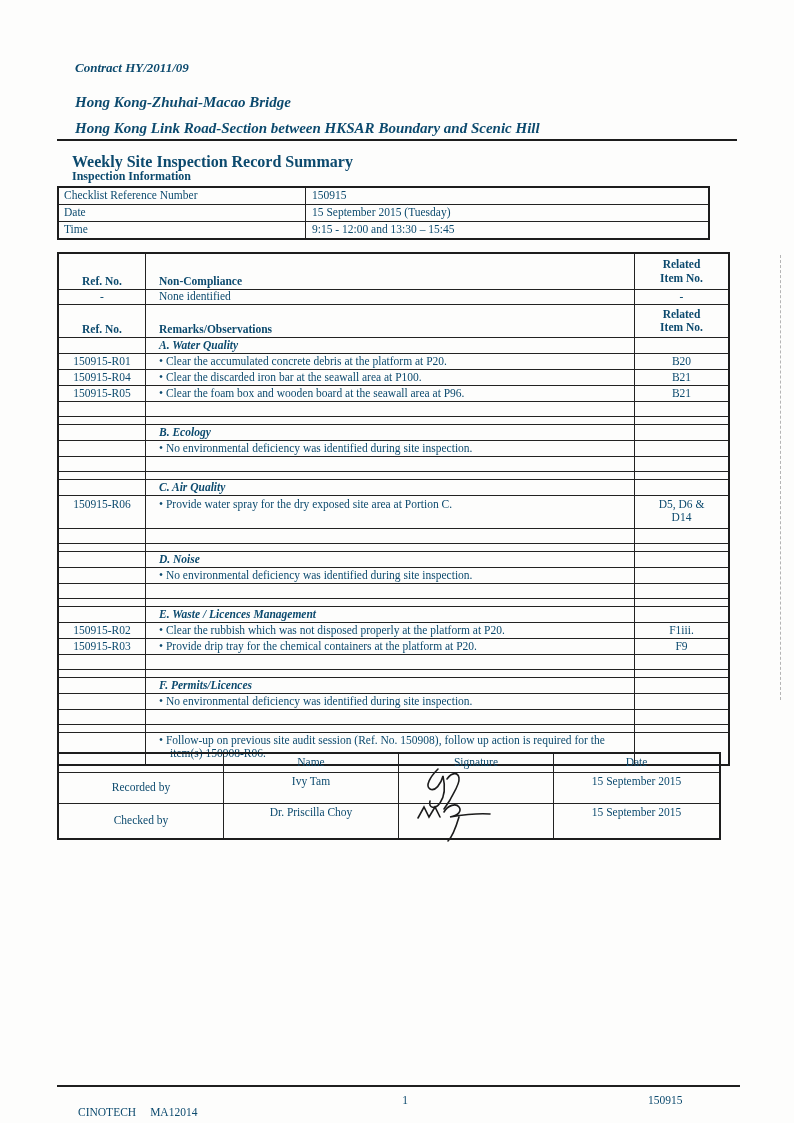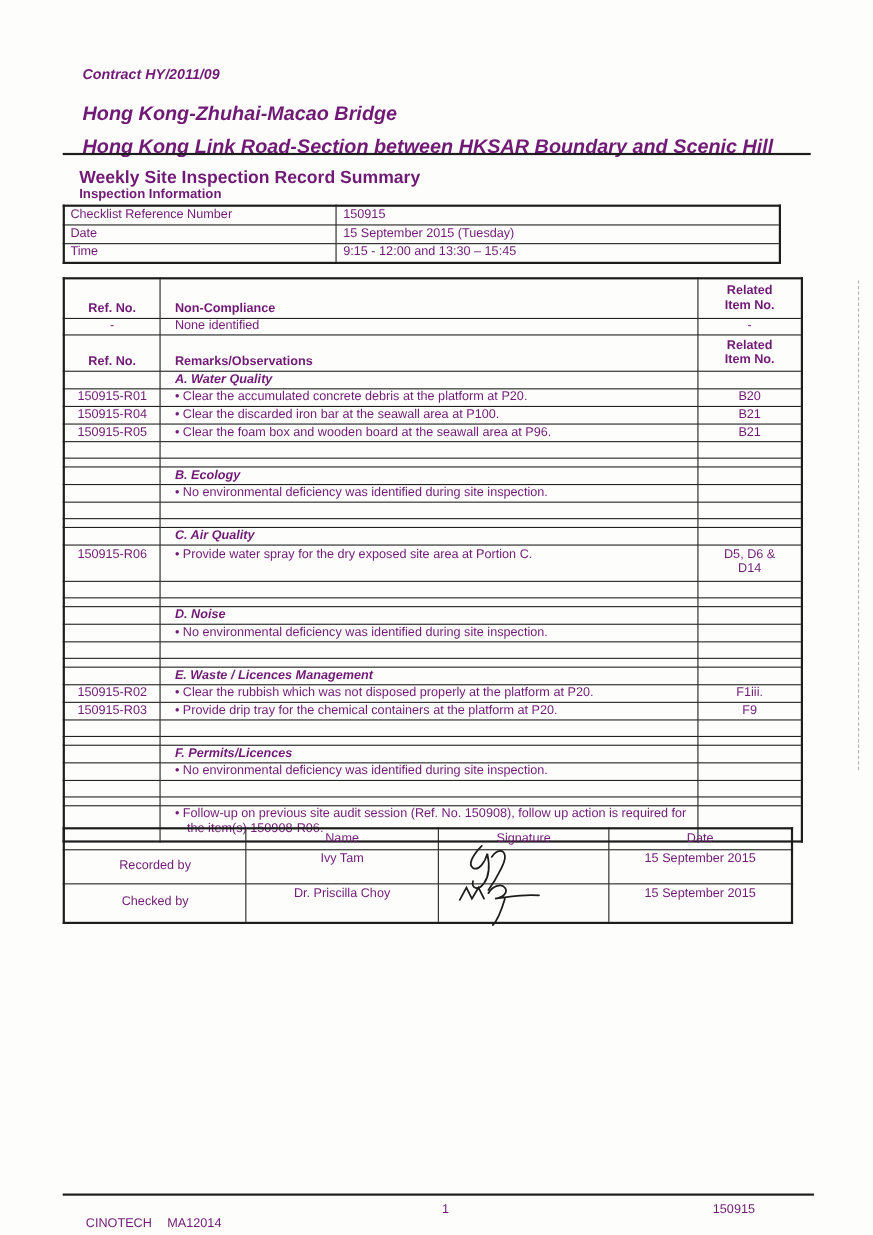--- a/index.html
+++ b/index.html
@@ -1,28 +1,28 @@
 <!DOCTYPE html>
 <html><head>
 <meta charset="utf-8">
 <style>
   html,body{margin:0;padding:0;background:#e8e8e8;}
   .page{
     position:relative;
     width:794px;height:1123px;
     background:#fdfdfc;
     margin:0 auto;
-    font-family:Liberation Sans, sans-serif;
-    color:#701a75;
+    font-family:Liberation Serif, serif;
+    color:#0c4a6e;
     overflow:hidden;
   }
   
   .doc-header{position:absolute;left:75px;top:60px;width:650px;}
   .contract-line{font-size:13px;font-weight:bold;font-style:italic;margin:0 0 18px 0;}
-  .title-line{font-size:18px;font-weight:bold;font-style:italic;margin:0 0 9px 0;}
+  .title-line{font-size:15px;font-weight:bold;font-style:italic;margin:0 0 9px 0;}
   .title-rule{position:absolute;left:57px;top:139px;width:680px;height:2px;background:#1d1d1d;}
   .heading1{position:absolute;left:72px;top:153px;font-size:16px;font-weight:bold;margin:0;}
   .heading2{position:absolute;left:72px;top:169px;font-size:12px;font-weight:bold;margin:0;}
   
   table{border-collapse:collapse;table-layout:fixed;}
   td{border:1px solid #222;font-size:11.5px;line-height:1.15;padding:0 3px;overflow:hidden;vertical-align:middle;}
   
   .info-table{position:absolute;left:57px;top:186px;width:653px;border:2px solid #1d1d1d;}
   .info-table td{height:16px;}
   .info-table .i-label{width:238px;padding-left:5px;}

